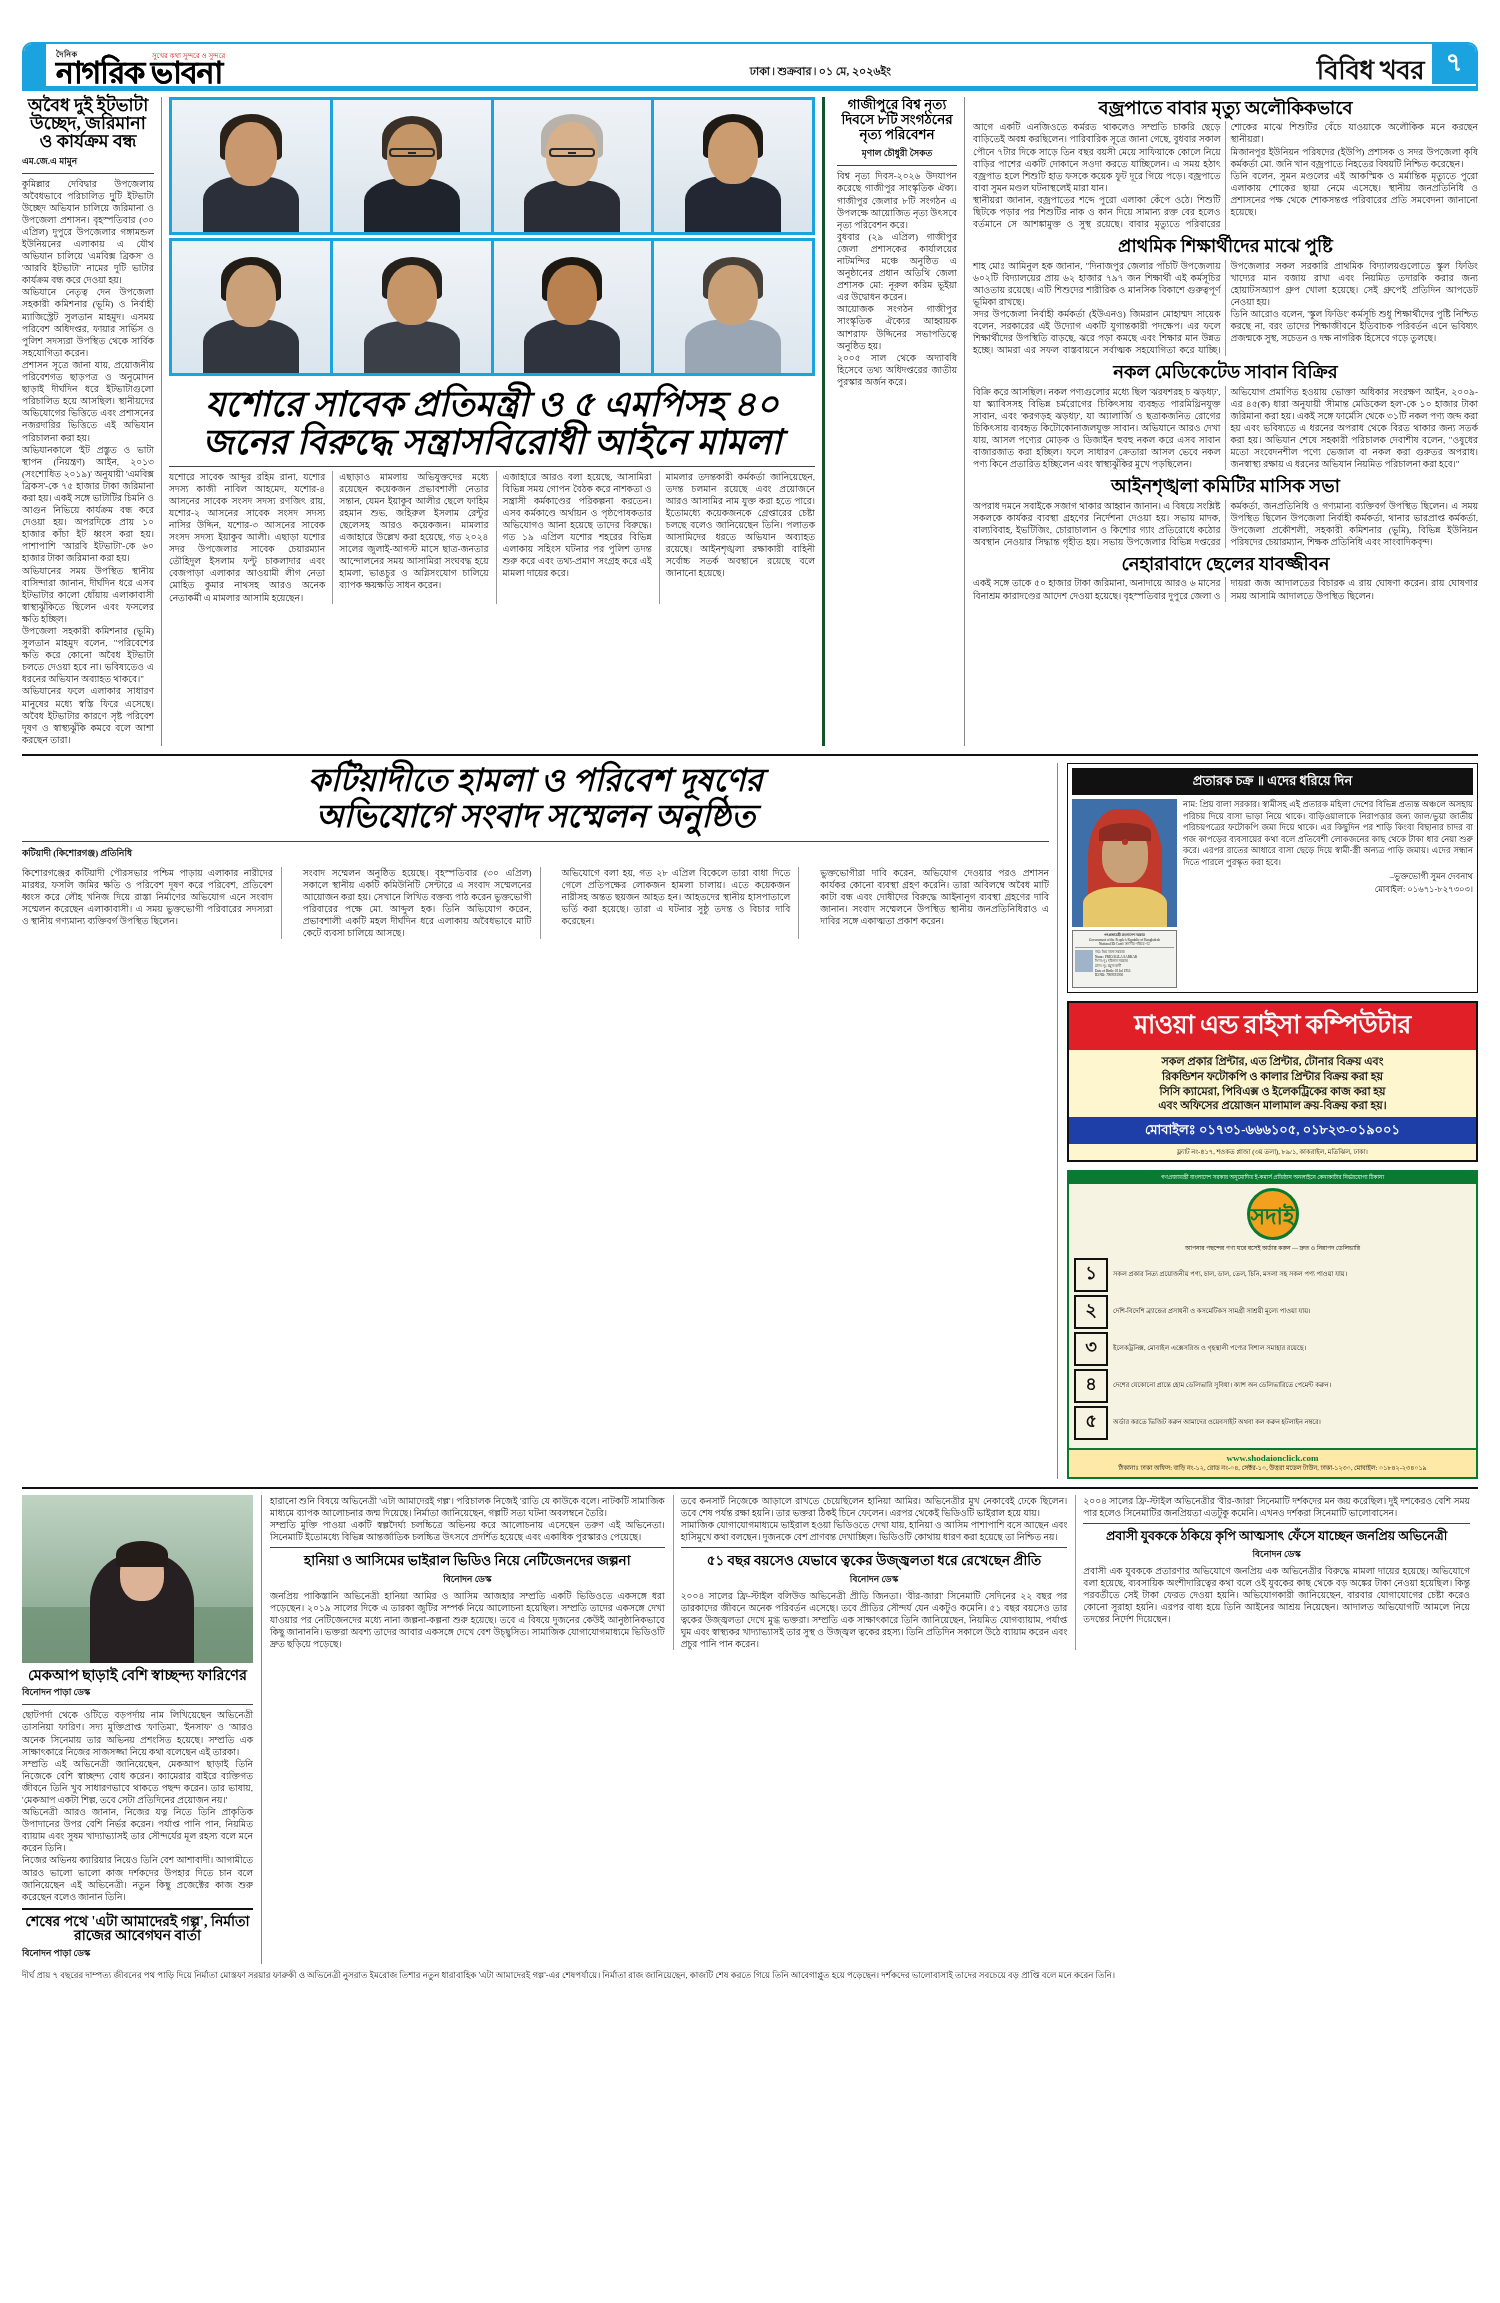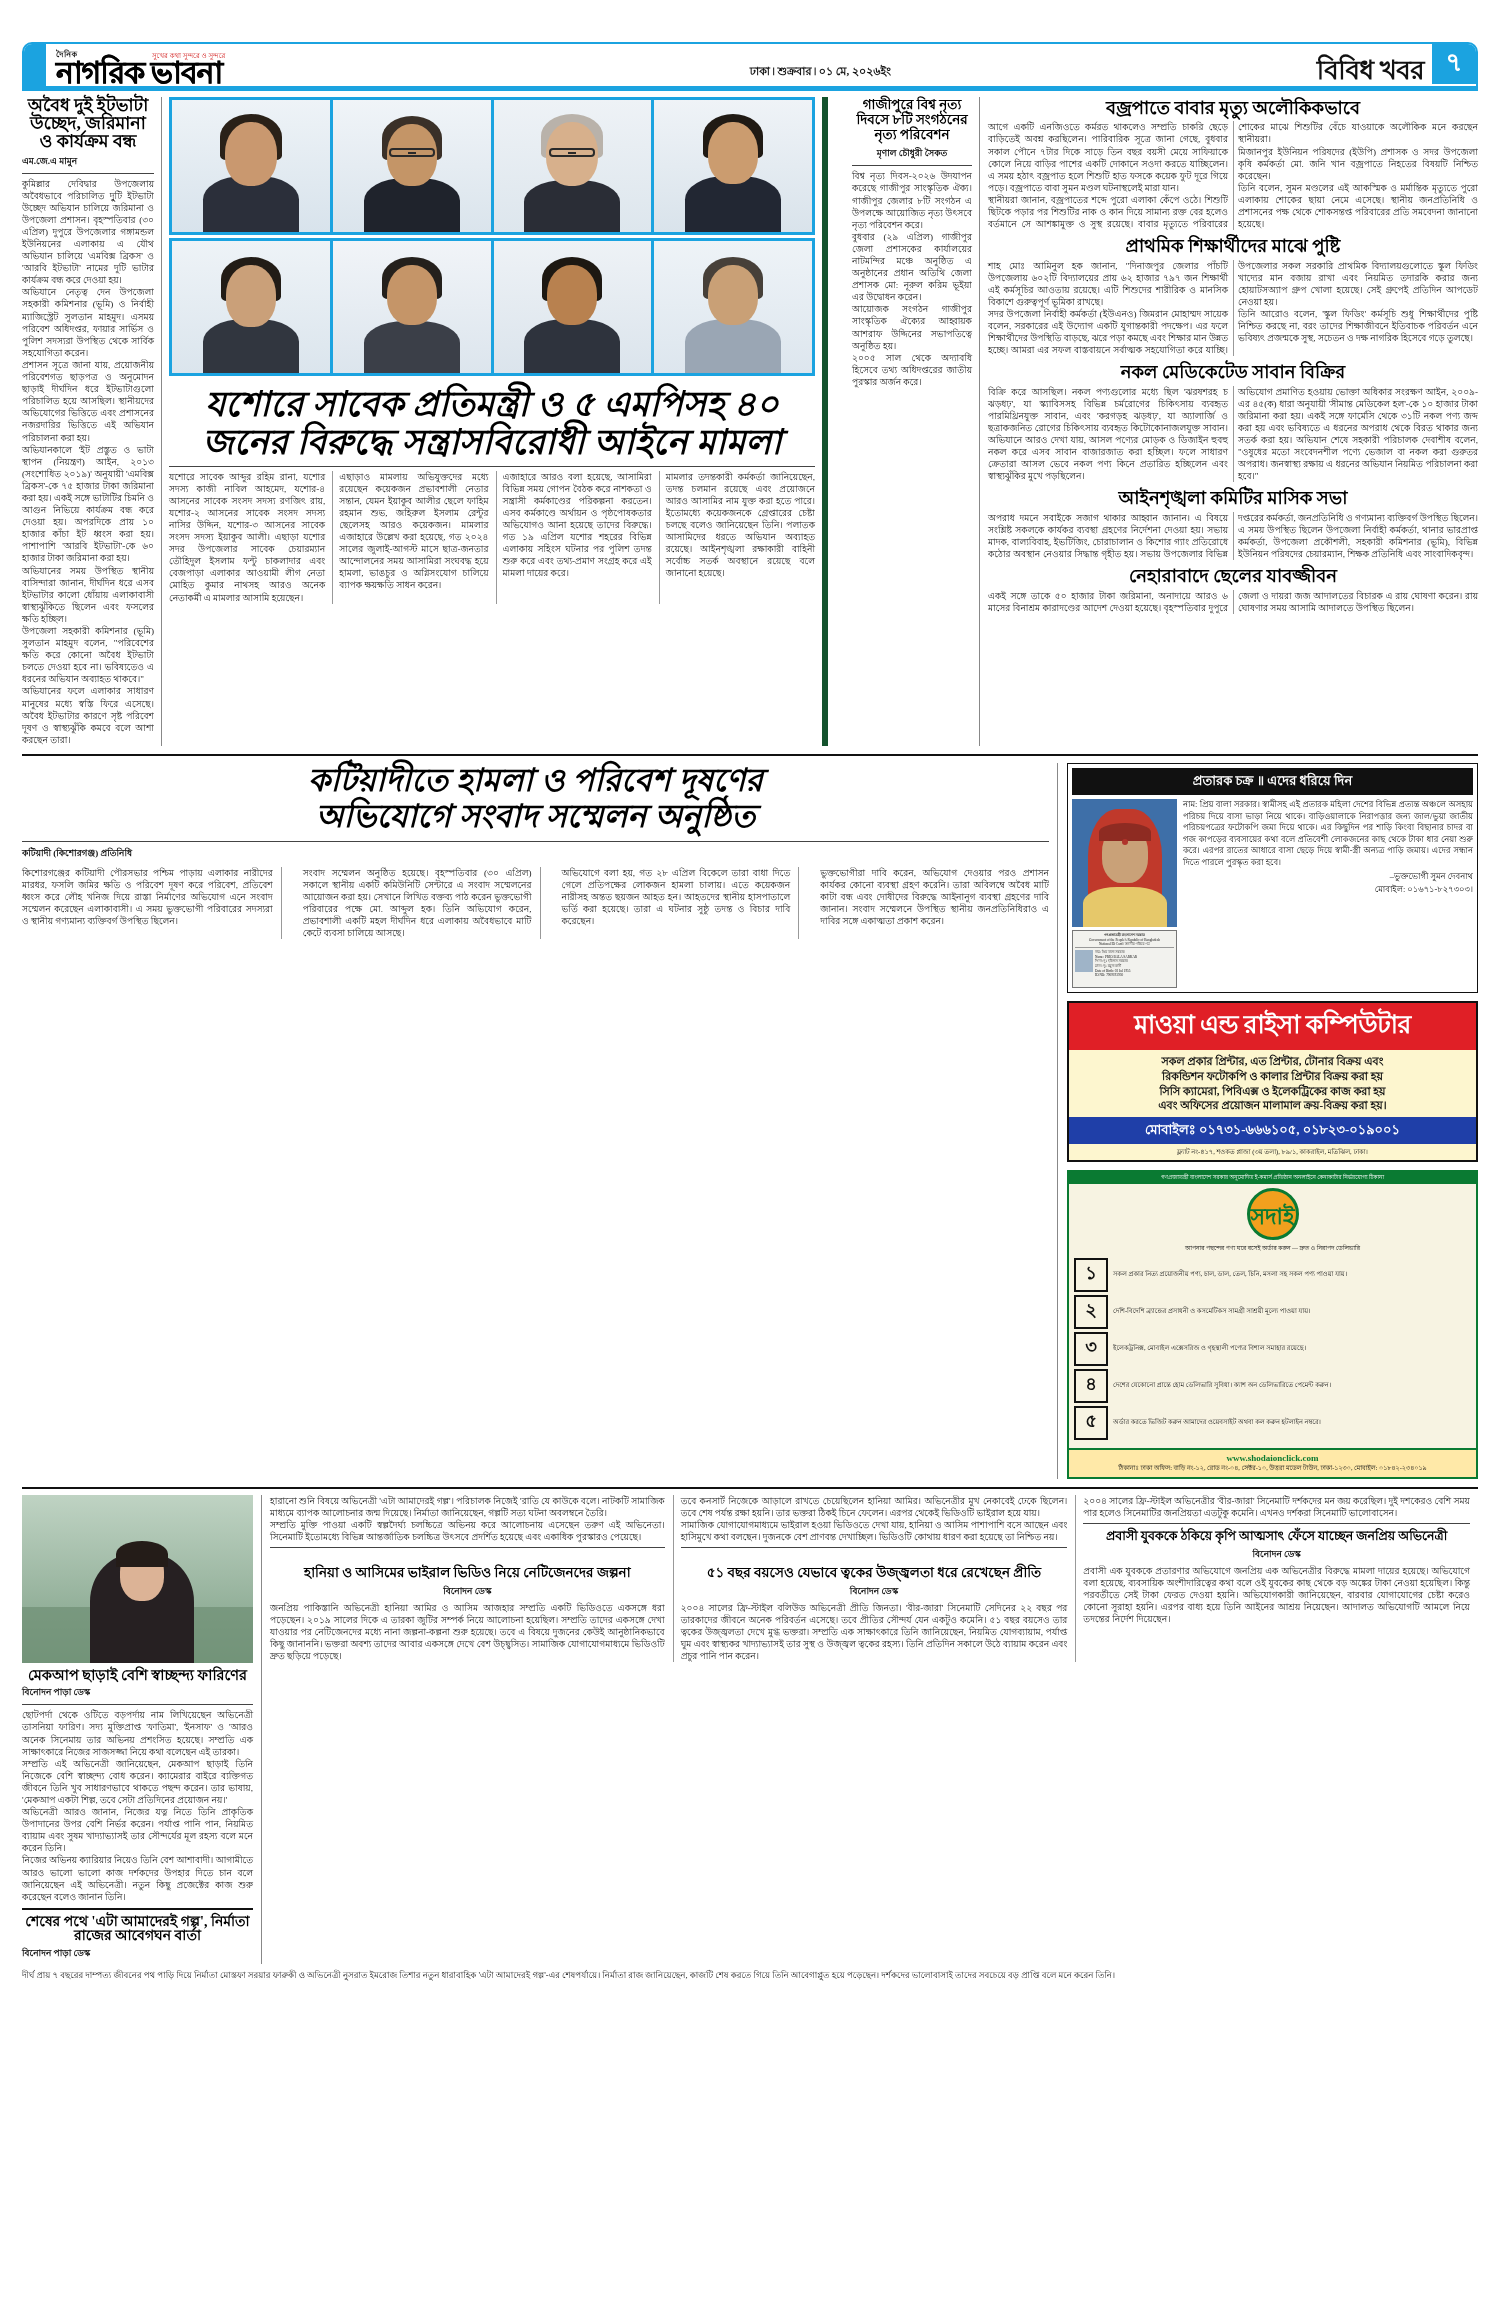--- a/index.html
+++ b/index.html
@@ -70,21 +70,21 @@
   .hl { font-weight: 900; color: #000; line-height: 1.02; text-align: center; }
   .byline { font-size: 9px; font-weight: bold; margin: 3px 0 3px 0; }
   .rule-thin { border-top: 1px solid #444; margin: 4px 0; }
   .rule-bold { border-top: 2px solid #111; margin: 5px 0; }
 
   
   .top-wrap { display: flex; margin: 6px 22px 0 22px; }
   .col-left-top { width: 140px; padding-right: 7px; border-right: 1px solid #888; }
   .hl-left { font-size: 17.5px; margin-bottom: 3px; }
   .col-mid-top { width: 660px; padding: 0 7px; }
-  .col-right-top { flex: 1; padding-left: 24px; border-left: 6px solid #14532d; display:flex; }
+  .col-right-top { flex: 1; padding-left: 12px; border-left: 3px solid #14532d; display:flex; }
 
   .photo-grid { display: grid; grid-template-columns: repeat(4,1fr); gap: 3px; background:#1ba3e0; padding:3px; }
   .photo { height: 132px; position: relative; overflow: hidden; background:#dfe6ee; }
   .hl-main { font-size: 35px; line-height: 1.08; margin: 10px 0 4px 0; font-style: italic; }
   .mid-cols { display: grid; grid-template-columns: repeat(4,1fr); gap: 7px; margin-top: 4px; }
   .mid-cols > div + div { border-left: 1px solid #999; padding-left: 6px; }
 
   .rt-narrow { width: 128px; padding-right: 7px; border-right:1px solid #888; }
   .hl-rt-narrow { font-size: 13.5px; line-height: 1.12; margin-bottom: 4px; }
   .rt-wide { flex: 1; padding-left: 8px; }
@@ -135,21 +135,21 @@
 
   
   .bot-wrap { display:flex; margin: 8px 22px 0 22px; border-top:2px solid #111; padding-top:6px; }
   .bot-left { width: 240px; padding-right:8px; border-right:1px solid #888; }
   .bot-photo { width:100%; height:168px; background:#8fa8b8; position:relative; overflow:hidden; }
   .hl-bot-left { font-size:14.5px; margin:5px 0 3px; }
   .bot-mid { flex:1; padding:0 8px; }
   .ent-banner { border-top:1px solid #111; border-bottom:1px solid #111; text-align:center; font-size:13px; font-weight:900; padding:2px 0; margin-bottom:5px; }
   .bot-mid-cols { display:grid; grid-template-columns: repeat(3,1fr); gap:8px; }
   .bot-mid-cols > div + div { border-left:1px solid #999; padding-left:7px; }
-  .hl-sm { font-size:13.5px; margin:18px 0 4px; }
+  .hl-sm { font-size:13.5px; margin:6px 0 4px; }
   .hl-xs { font-size:12.5px; margin:6px 0 4px; }
 
   .footer-note { margin: 6px 22px 0; font-size:8.6px; line-height:1.35; }
 
   
   .fc { position:absolute; inset:0; background:#e8eef4; }
   .fc .bg { position:absolute; inset:0; }
   .fc .hd { position:absolute; left:50%; transform:translateX(-50%); border-radius:48% 48% 44% 44%; }
   .fc .hr { position:absolute; left:50%; transform:translateX(-50%); border-radius:50% 50% 10% 10%; }
   .fc .bd { position:absolute; left:50%; transform:translateX(-50%); border-radius:42% 42% 0 0; bottom:0; }

